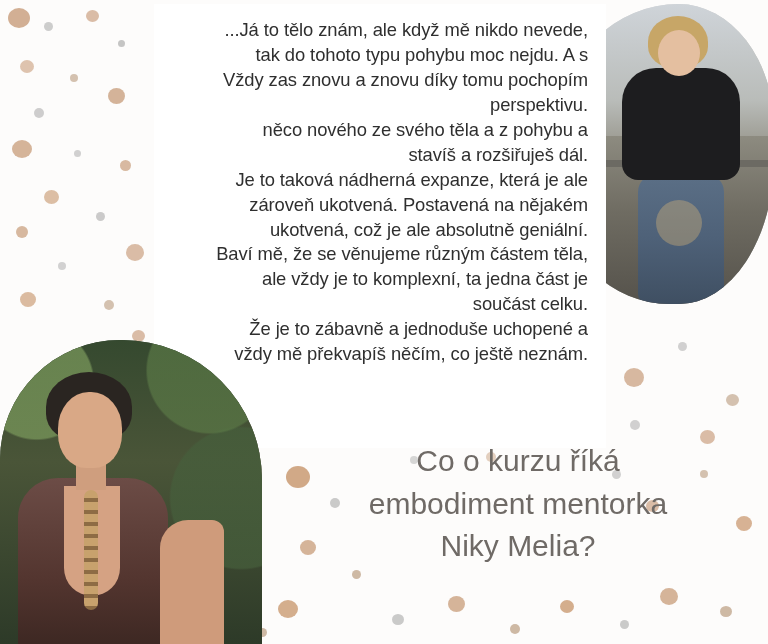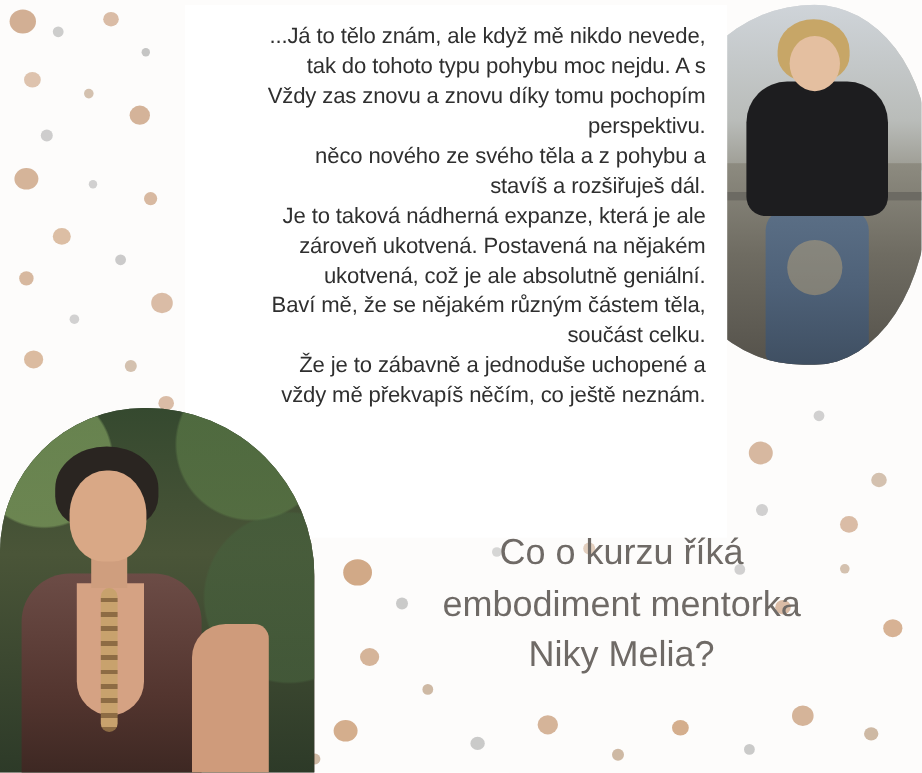--- a/index.html
+++ b/index.html
@@ -257,21 +257,22 @@
     <p class="quote-text" id="quote-body">
         <span class="quote-line">...Já to tělo znám, ale když mě nikdo nevede,</span>
         <span class="quote-line">tak do tohoto typu pohybu moc nejdu. <b>A s</b></span>
         <span class="quote-line">Vždy zas znovu a znovu díky tomu pochopím</span>
         <span class="quote-line"><b>perspektivu.</b></span>
         <span class="quote-line">něco nového ze svého těla a z pohybu a</span>
         <span class="quote-line">stavíš a rozšiřuješ dál.</span>
         <span class="quote-line">Je to taková nádherná expanze, která je ale</span>
         <span class="quote-line">zároveň ukotvená. <b>Postavená na nějakém</b></span>
         <span class="quote-line"><b>ukotvená, což je ale absolutně geniální.</b></span>
-        <span class="quote-line">Baví mě, že se nějakém různým částem těla,</span>
+        <span class="quote-line">Baví mě, že se věnujeme různým částem těla,</span>
+        <span class="quote-line">ale vždy je to komplexní, <b>ta jedna část je</b></span>
         <span class="quote-line"><b>součást celku.</b></span>
         <span class="quote-line">Že je to zábavně a jednoduše uchopené a</span>
         <span class="quote-line"><b>vždy mě překvapíš něčím, co ještě neznám.</b></span>
       </p>
   </div>
 
   <div class="photo photo-bottom">
     <div class="bot-foliage"></div>
     <div class="bot-torso"></div>
     <div class="bot-chest"></div>

